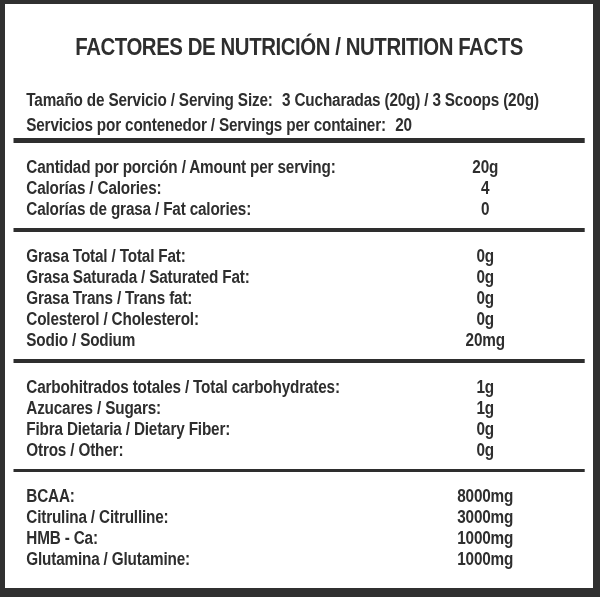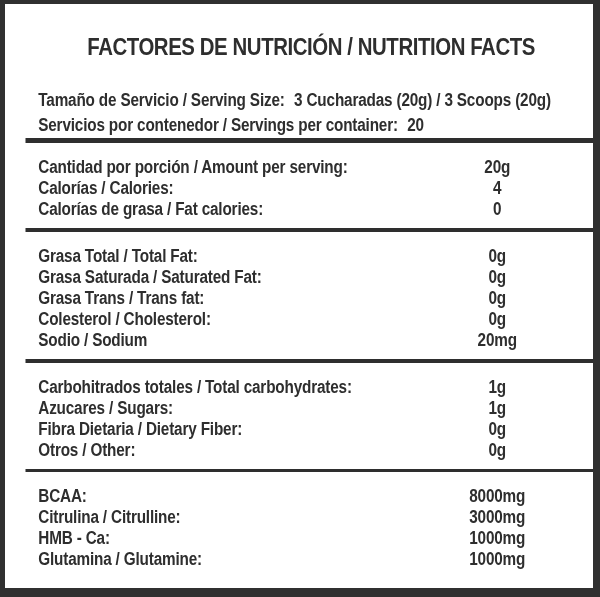--- a/index.html
+++ b/index.html
@@ -2,21 +2,21 @@
 <html><head>
 <meta charset="utf-8">
 <style>
   html,body{margin:0;padding:0;background:#ffffff;}
   .frame{
     width:600px;height:597px;box-sizing:border-box;
     border-style:solid;border-color:#303030;
     border-width:4px 7px 9px 5px;
     background:#ffffff;overflow:hidden;
     font-family:"Liberation Sans",sans-serif;
-    font-weight:bold;color:#2e2e2e;padding-left:12px;
+    font-weight:bold;color:#2e2e2e;
   }
   
   .stretch{width:692px;transform:scaleX(0.85);transform-origin:0 0;}
   .title{
     margin-top:30px;font-size:24px;line-height:26px;
     text-align:center;letter-spacing:-0.5px;white-space:nowrap;
   }
   .serving-block{
     margin-top:28px;padding-left:25px;
     font-size:18px;line-height:25px;white-space:nowrap;letter-spacing:-0.2px;

